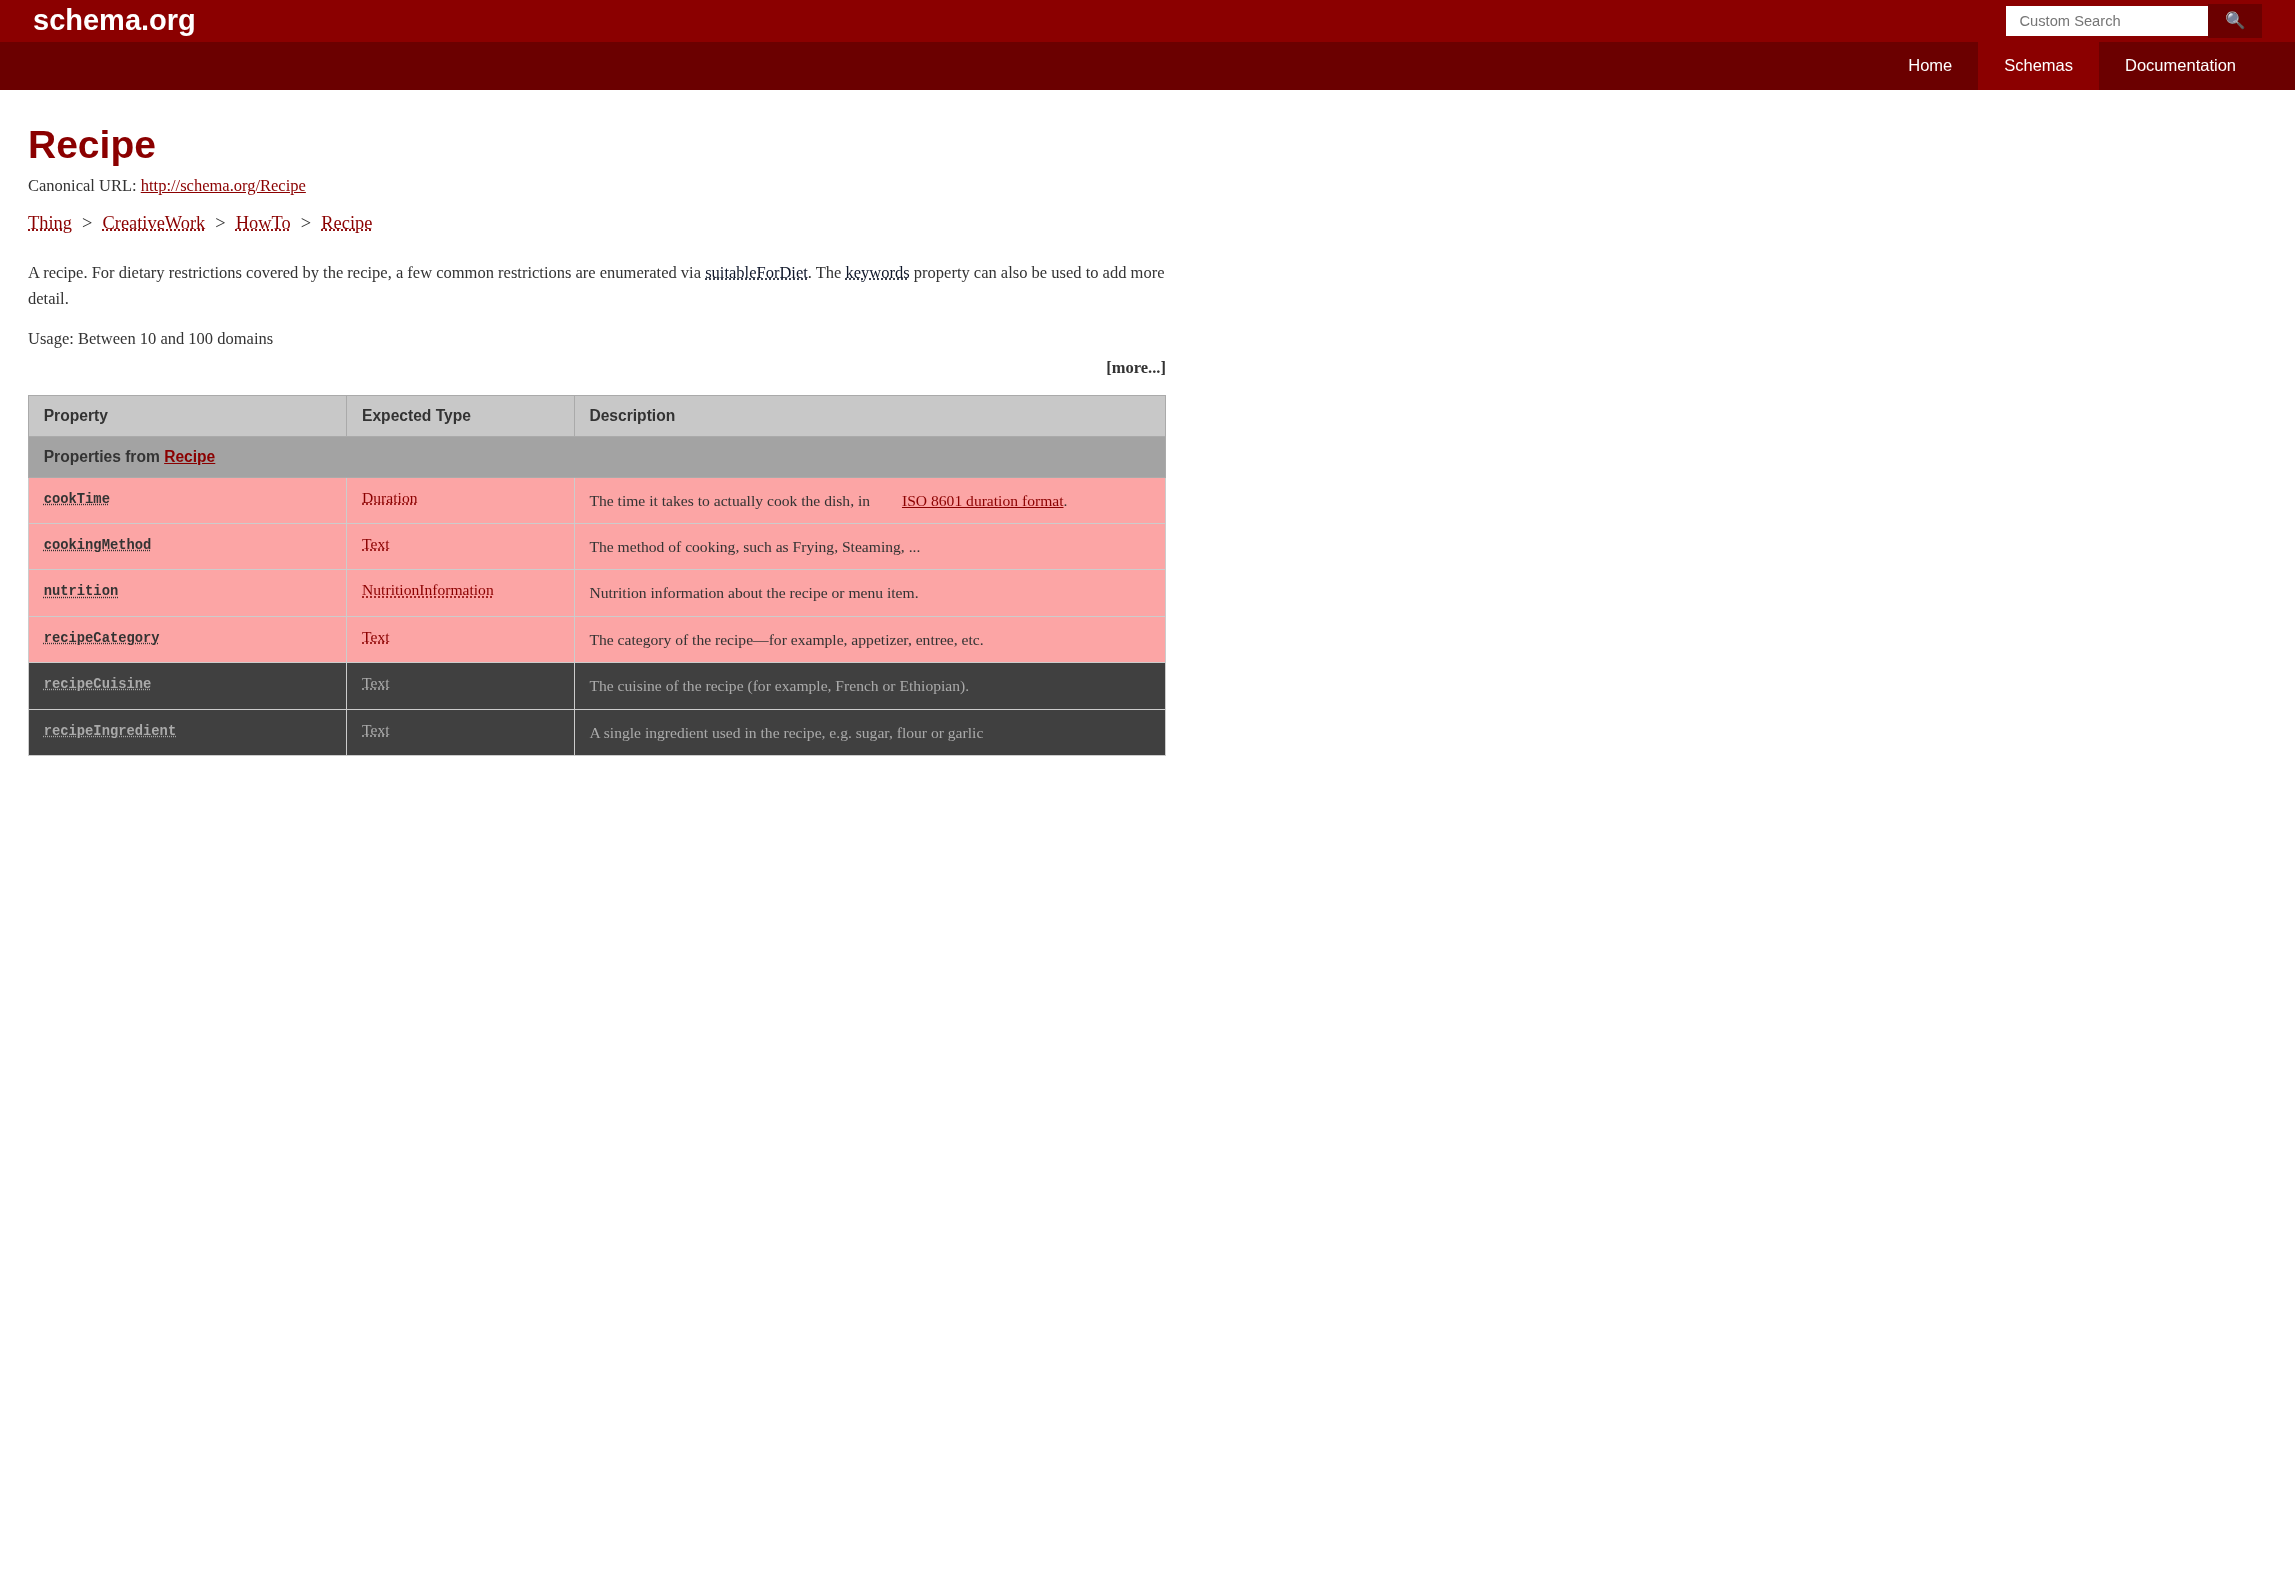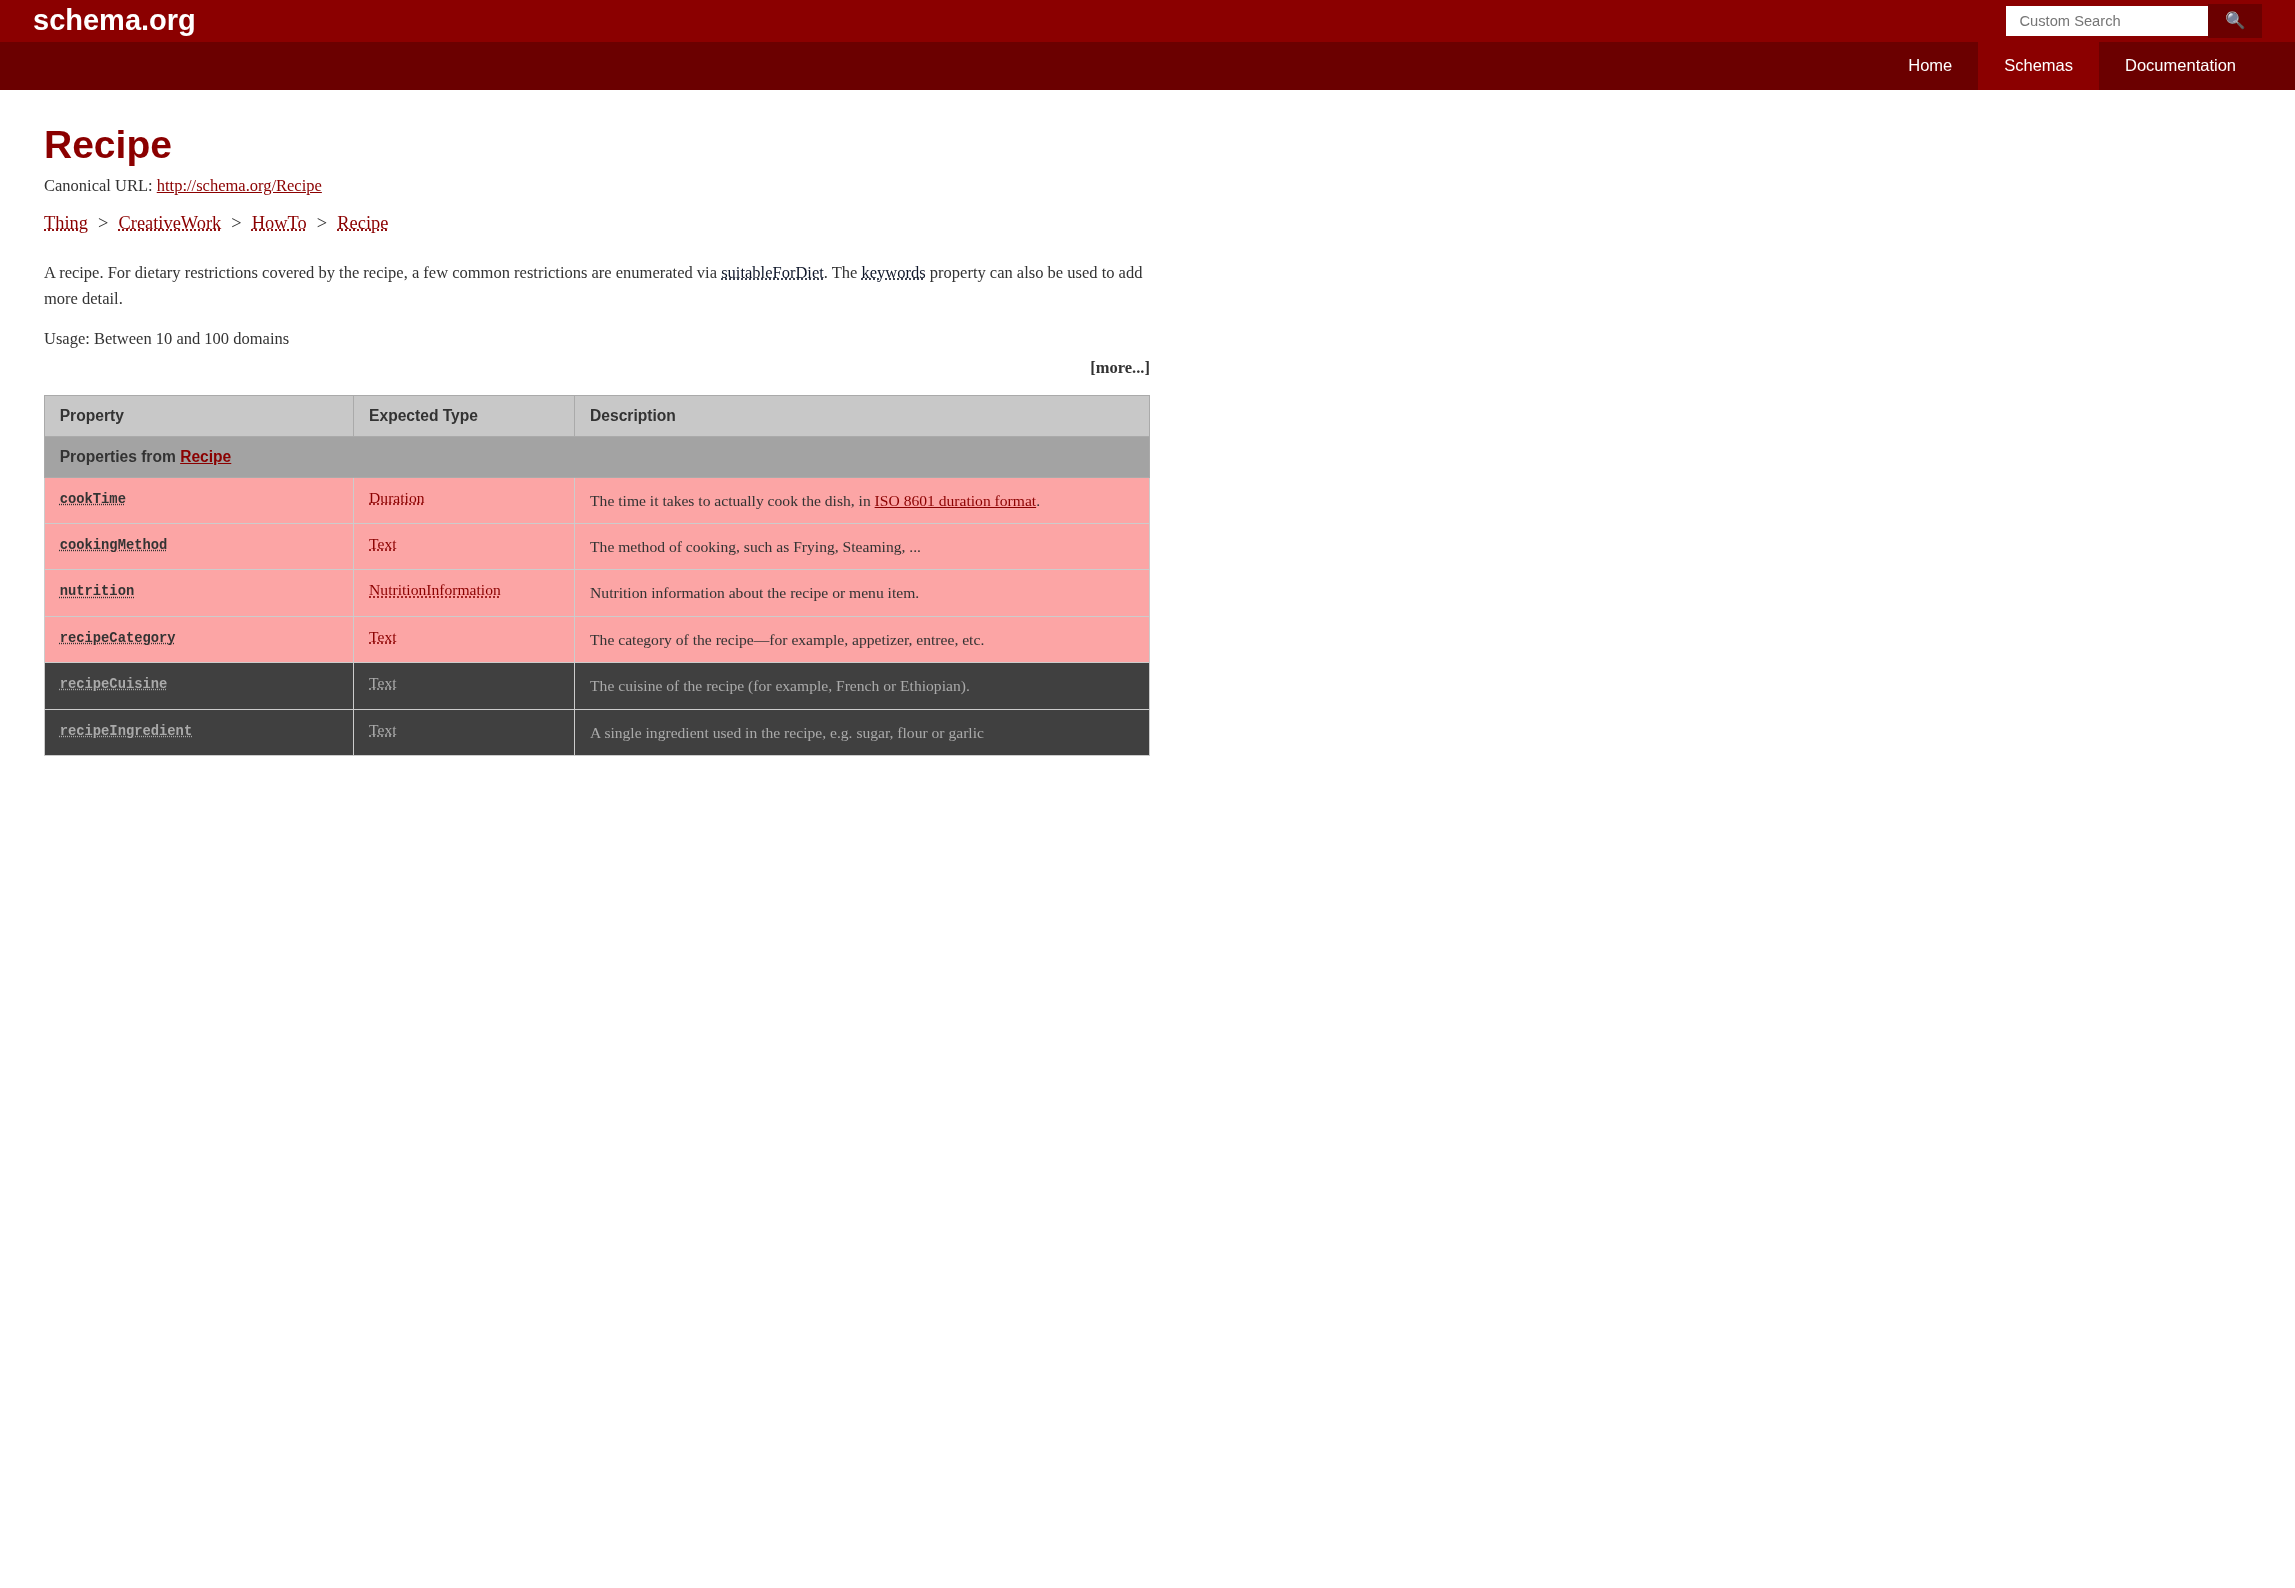--- a/index.html
+++ b/index.html
@@ -56,21 +56,21 @@
       cursor: pointer;
       text-decoration: none;
     }
     .nav-item.active {
       background: #8b0000;
       color: #fff;
     }
 
     
     .main-content {
-      padding: 33px 44px;
+      padding: 33px 28px;
       max-width: 1194px;
     }
 
     .page-title {
       font-size: 39px;
       color: #8b0000;
       font-family: Arial, sans-serif;
       font-weight: bold;
       margin-bottom: 9.2px;
     }
@@ -265,21 +265,21 @@
       </tr>
 
       <tr class="data-row">
         <td>
           <span class="prop-name">cookTime</span>
         </td>
         <td>
           <a class="type-link" href="#">Duration</a>
         </td>
         <td>
-          <span class="desc-text">The time it takes to actually cook the dish, in <a href="#" style="color:#8b0000;text-decoration:underline;">ISO 8601 duration format</a>.</span>
+          <span class="desc-text">The time it takes to actually cook the dish, in <a href="#" style="color:#8b0000;text-decoration:underline;margin-left:28px;">ISO 8601 duration format</a>.</span>
         </td>
       </tr>
 
       <tr class="data-row">
         <td>
           <span class="prop-name">cookingMethod</span>
         </td>
         <td>
           <a class="type-link" href="#">Text</a>
         </td>

